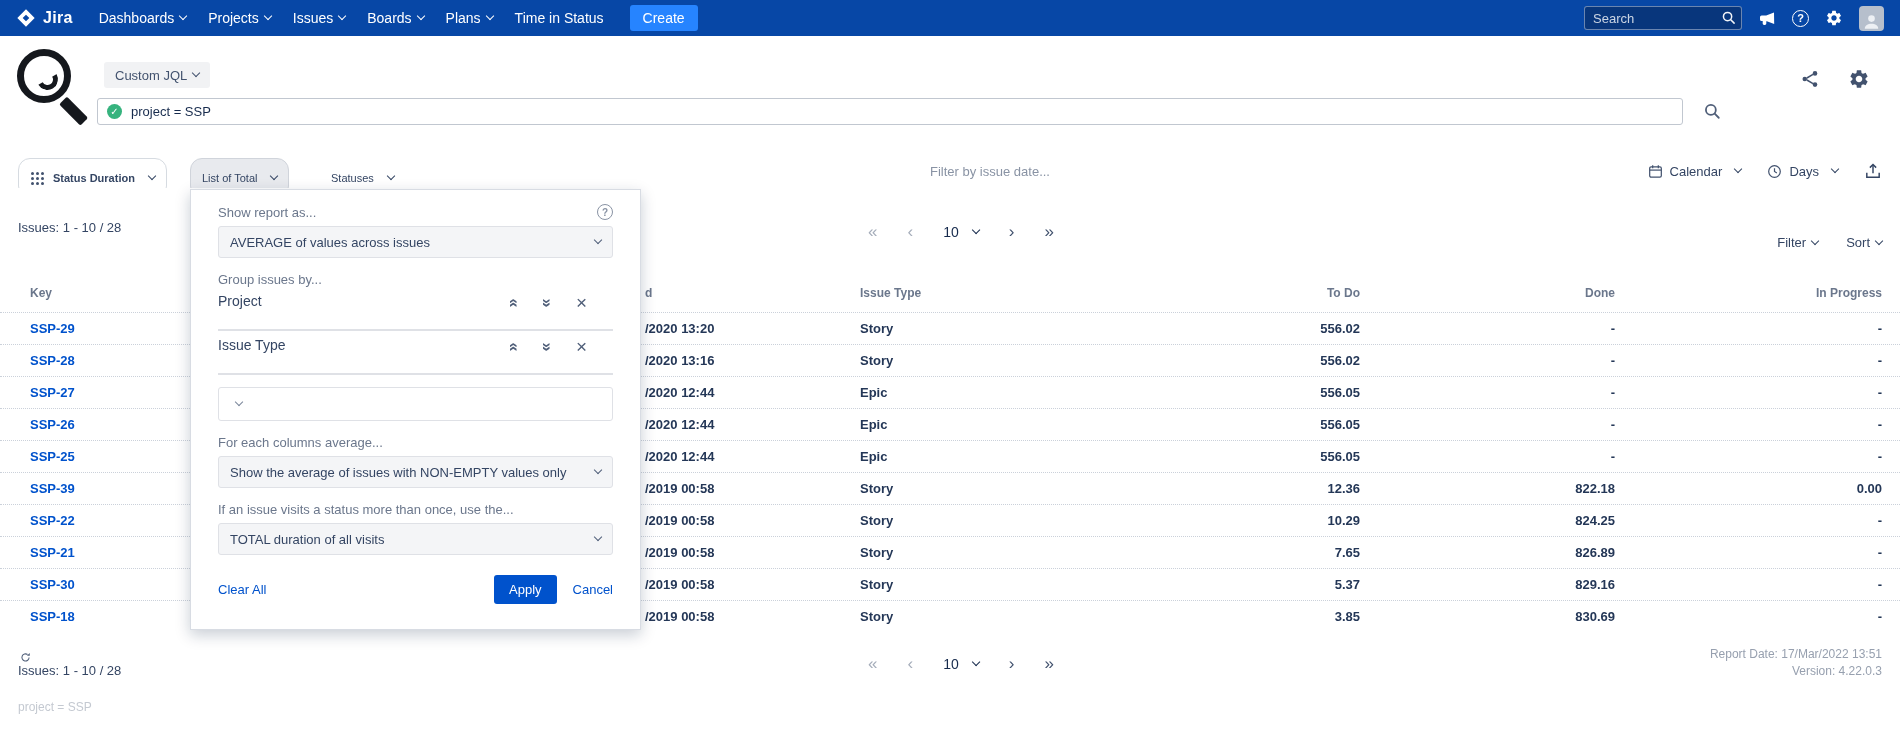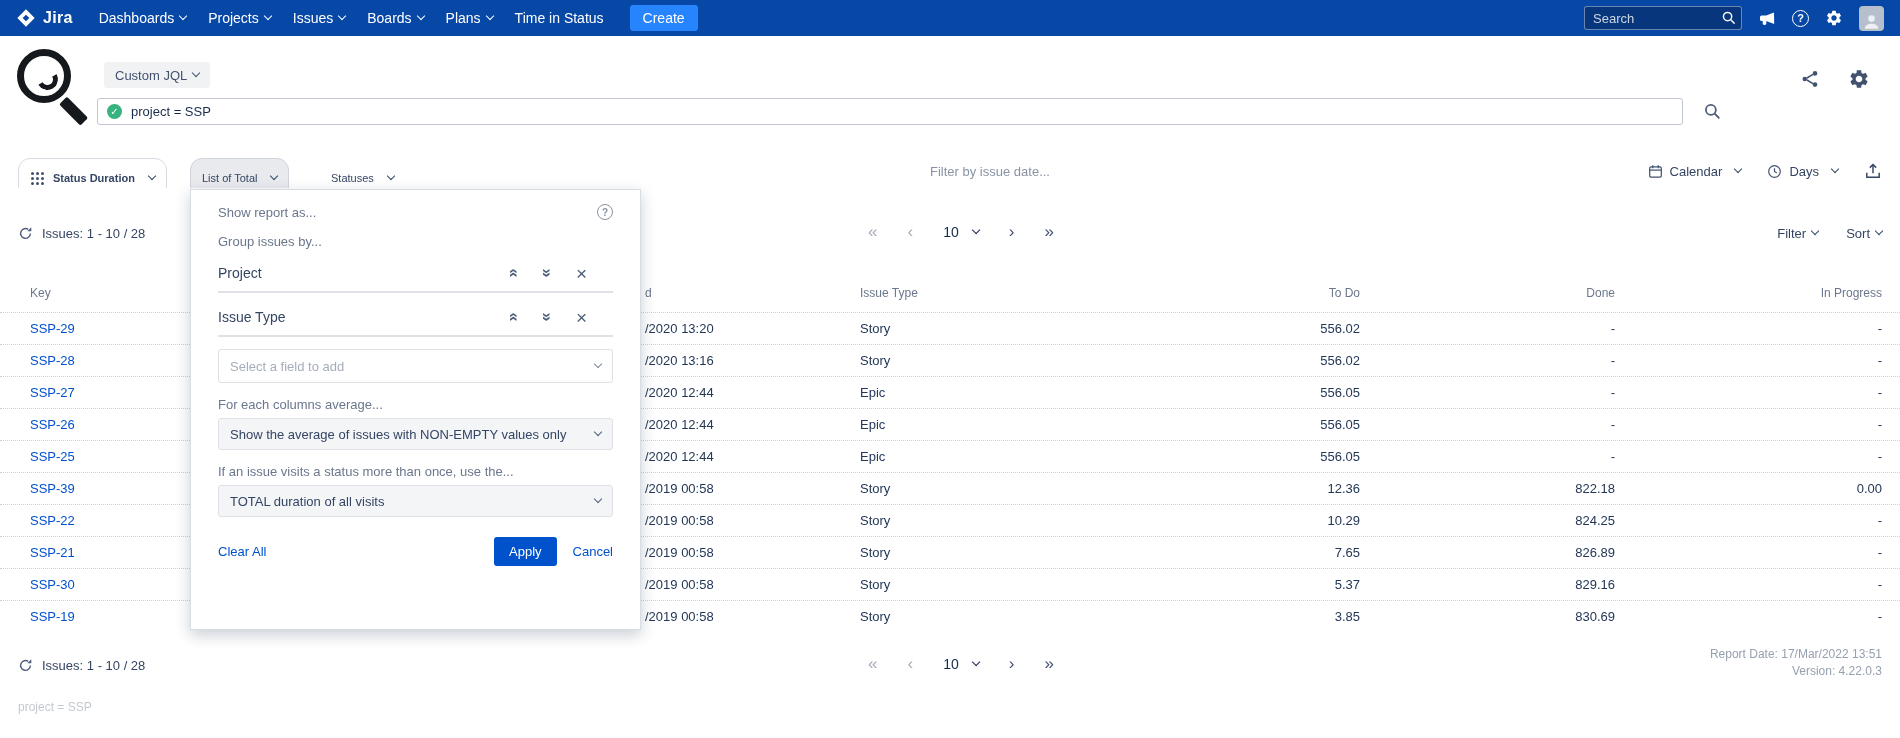--- a/index.html
+++ b/index.html
@@ -58,52 +58,52 @@
 
   
   .panel { position:absolute; left:190px; top:189px; width:451px; height:441px; background:#fff; border:1px solid #D8DCE3; box-shadow:0 5px 14px rgba(9,30,66,.22); z-index:60; padding:14px 27px; }
   .panel-row1 { display:flex; justify-content:space-between; align-items:center; }
   .p-label { font-size:13px; color:#6B778C; }
   .help-badge { width:16px; height:16px; border-radius:50%; border:1.5px solid #8993A4; color:#8993A4; font-size:10px; font-weight:bold; display:flex; align-items:center; justify-content:center; cursor:pointer; }
   .help-badge::before { content:"?"; }
   .p-select { margin-top:6px; height:32px; background:#F4F5F7; border:1px solid #DFE1E6; border-radius:3px; display:flex; align-items:center; justify-content:space-between; padding:0 11px; font-size:13px; color:#344563; cursor:pointer; }
   .p-select .chev { color:#505F79; margin-left:10px; }
   .mt14 { margin-top:14px; }
-  .f-row { margin-top:6px; height:38px; border-bottom:2px solid #DFE1E6; display:flex; align-items:center; }
+  .f-row { margin-top:6px; height:38px; border-bottom:2px solid #DFE1E6; display:flex; align-items:flex-start; }
   .f-label { font-size:14px; color:#344563; flex:1; }
   .f-icons { display:flex; align-items:center; gap:24px; padding-right:26px; color:#505F79; }
   .f-icons span { cursor:pointer; line-height:1; }
   .ic-dblup, .ic-dbldown { display:inline-block; transform:rotate(90deg); font-size:16px; font-weight:bold; }
   .ic-dblup::before { content:"«"; }
   .ic-dbldown::before { content:"»"; }
   .ic-close { font-size:19px; }
   .ic-close::before { content:"×"; }
   .f-add { margin-top:12px; height:34px; border:1px solid #DFE1E6; border-radius:3px; display:flex; align-items:center; padding:0 11px; }
   .f-add input { border:none; outline:none; flex:1; font-size:13px; font-family:inherit; color:#344563; background:transparent; }
   .f-add input::placeholder { color:#A5ADBA; }
   .f-add .chev { color:#7A869A; }
   .panel-footer { margin-top:20px; display:flex; align-items:center; }
   .link { color:#0052CC; font-size:13px; cursor:pointer; text-decoration:none; }
   .apply-btn { margin-left:auto; background:#0052CC; color:#fff; border:none; border-radius:3px; font-size:13px; padding:7px 15px; cursor:pointer; font-family:inherit; }
   .cancel-link { margin-left:16px; }
 
   
   .content { position:absolute; top:188px; left:0; right:0; bottom:0; background:#fff; }
-  .meta { position:absolute; left:18px; right:18px; height:26px; display:flex; align-items:center; }
+  .meta { position:absolute; left:18px; right:18px; height:26px; display:flex; align-items:flex-start;flex-direction:column; }
   .meta-top { top:32px; }
   .meta-bottom { top:464px; }
   .refresh-ic { width:15px; height:15px; color:#505F79; margin-right:9px; cursor:pointer; }
   .issues-summary { font-size:13px; color:#344563; }
   .pager { position:absolute; left:calc(50% + 11px); transform:translateX(-50%); top:3px; display:flex; align-items:center; gap:30px; color:#42526E; }
   .pg { cursor:pointer; font-size:17px; line-height:1; }
   .pg-disabled { color:#A5ADBA; }
   .pg-size { display:flex; align-items:center; gap:8px; font-size:14px; color:#172B4D; cursor:pointer; }
   .meta-right { margin-left:auto; display:flex; gap:28px; font-size:13px; color:#344563; }
   .mr-item { display:flex; align-items:center; cursor:pointer; }
-  .thead, .trow { display:grid; grid-template-columns:645px 215px 240px 260px 255px 1fr; align-items:center; }
+  .thead, .trow { display:grid; grid-template-columns:645px 215px 240px 260px 255px 1fr; align-items:center;font-weight:bold; }
   .thead { position:absolute; top:92px; left:0; right:0; height:26px; font-size:12px; color:#6B778C; }
   .thead > div:first-child, .trow > div:first-child { padding-left:30px; }
   .thead > div:last-child, .trow > div:last-child { padding-right:18px; }
   .col-num { text-align:right; }
   .rows { position:absolute; top:124px; left:0; right:0; }
   .trow { height:32px; font-size:13px; color:#243757; border-top:1px dotted #CBD1DA; }
   .key-link { color:#0052CC; cursor:pointer; text-decoration:none; }
   .report-block { position:absolute; right:18px; top:458px; text-align:right; font-size:12px; color:#97A0AF; line-height:17px; }
   .jql-echo { position:absolute; left:18px; top:512px; font-size:12px; color:#C4C9D1; }
 </style>
@@ -251,40 +251,43 @@
           <path d="M2.5 9.5v4h11v-4"></path>
         </svg>
     </div>
   </section>
 
   <div class="panel">
     <div class="panel-row1">
       <span class="p-label">Show report as...</span>
       <span class="help-badge"></span>
     </div>
+    <div class="p-select">
+      <span>AVERAGE of values across issues</span>
+        <i class="chev"></i>
+    </div>
 
     <div class="p-label mt14">Group issues by...</div>
     <div class="f-row">
       <span class="f-label">Project</span>
       <span class="f-icons">
         <span class="ic-dblup"></span>
         <span class="ic-dbldown"></span>
         <span class="ic-close"></span>
       </span>
     </div>
     <div class="f-row">
       <span class="f-label">Issue Type</span>
       <span class="f-icons">
         <span class="ic-dblup"></span>
         <span class="ic-dbldown"></span>
         <span class="ic-close"></span>
       </span>
     </div>
     <div class="f-add">
-      <input placeholder="Select a field to add" style="">
       <i class="chev"></i>
     </div>
 
     <div class="p-label mt14">For each columns average...</div>
     <div class="p-select">
       <span>Show the average of issues with NON-EMPTY values only</span>
         <i class="chev"></i>
     </div>
 
     <div class="p-label mt14">If an issue visits a status more than once, use the...</div>
@@ -406,21 +409,21 @@
   </div>
         <div class="trow">
     <div><a class="key-link">SSP-30</a></div>
     <div>/2019 00:58</div>
     <div>Story</div>
     <div class="col-num">5.37</div>
     <div class="col-num">829.16</div>
     <div class="col-num">-</div>
   </div>
         <div class="trow">
-    <div><a class="key-link">SSP-19</a></div>
+    <div><a class="key-link">SSP-18</a></div>
     <div>/2019 00:58</div>
     <div>Story</div>
     <div class="col-num">3.85</div>
     <div class="col-num">830.69</div>
     <div class="col-num">-</div>
   </div>
       </div>
 
     <div class="meta meta-bottom">
       <svg class="refresh-ic" viewBox="0 0 16 16">

